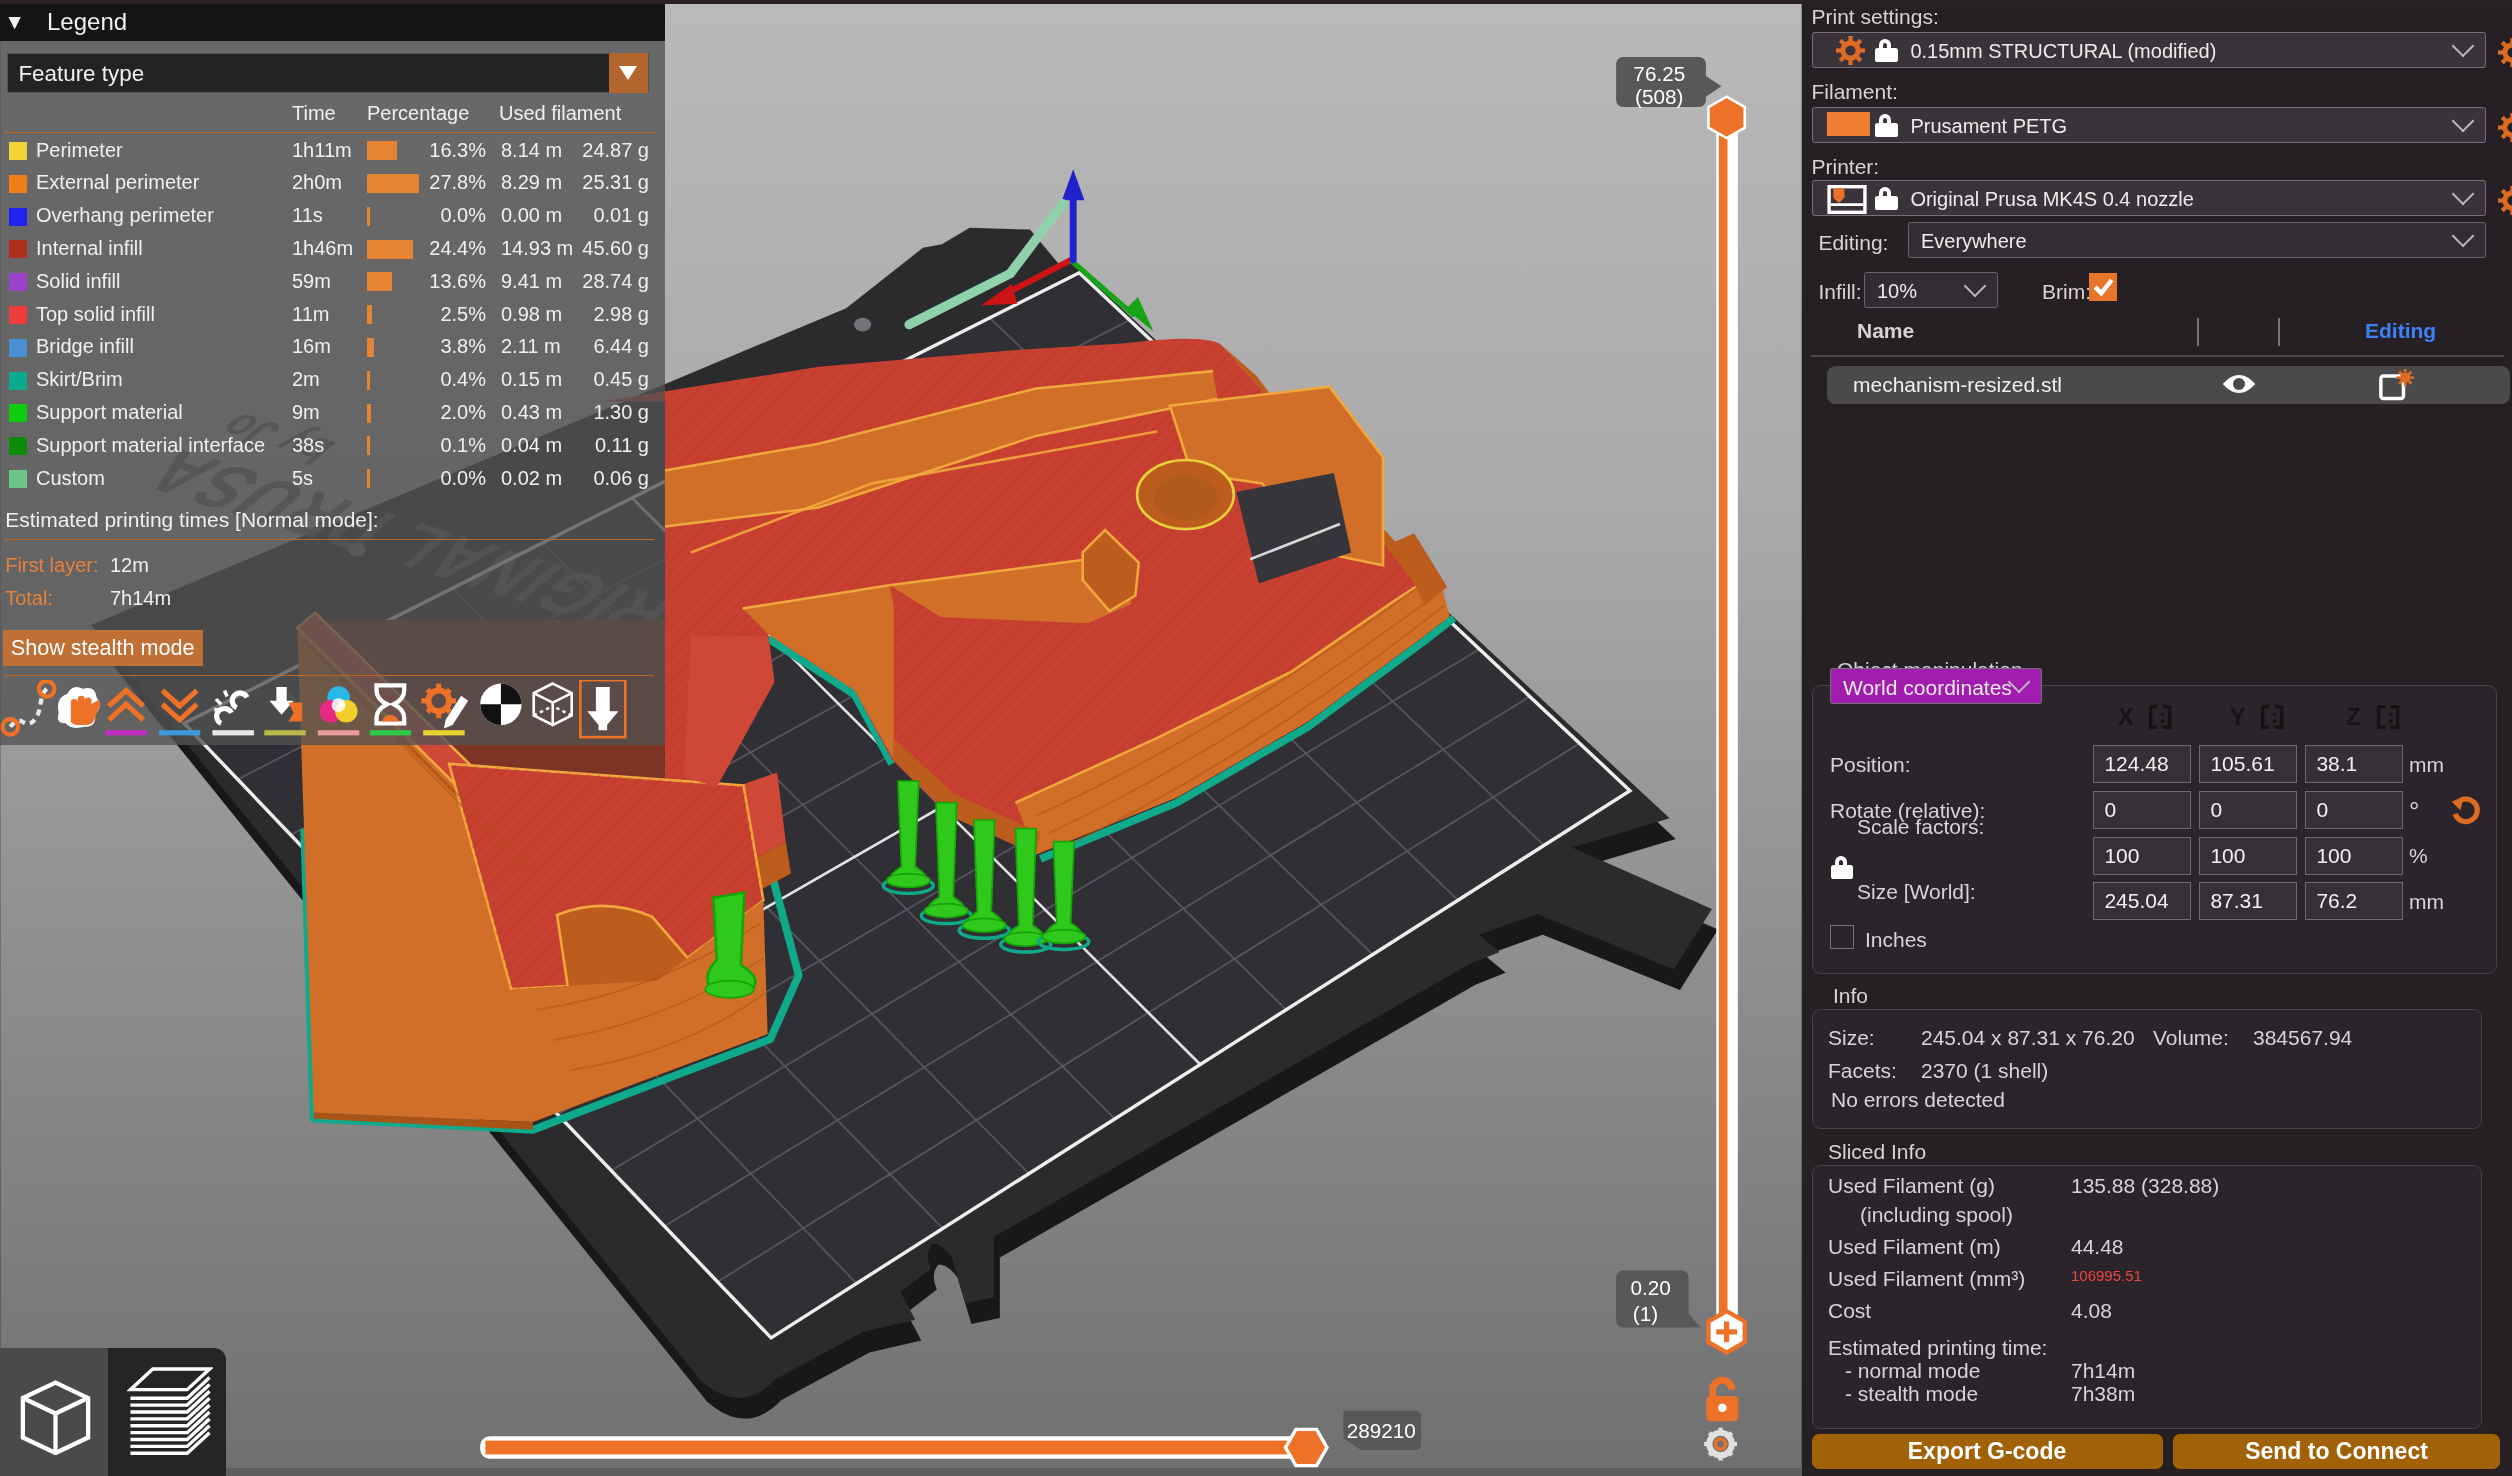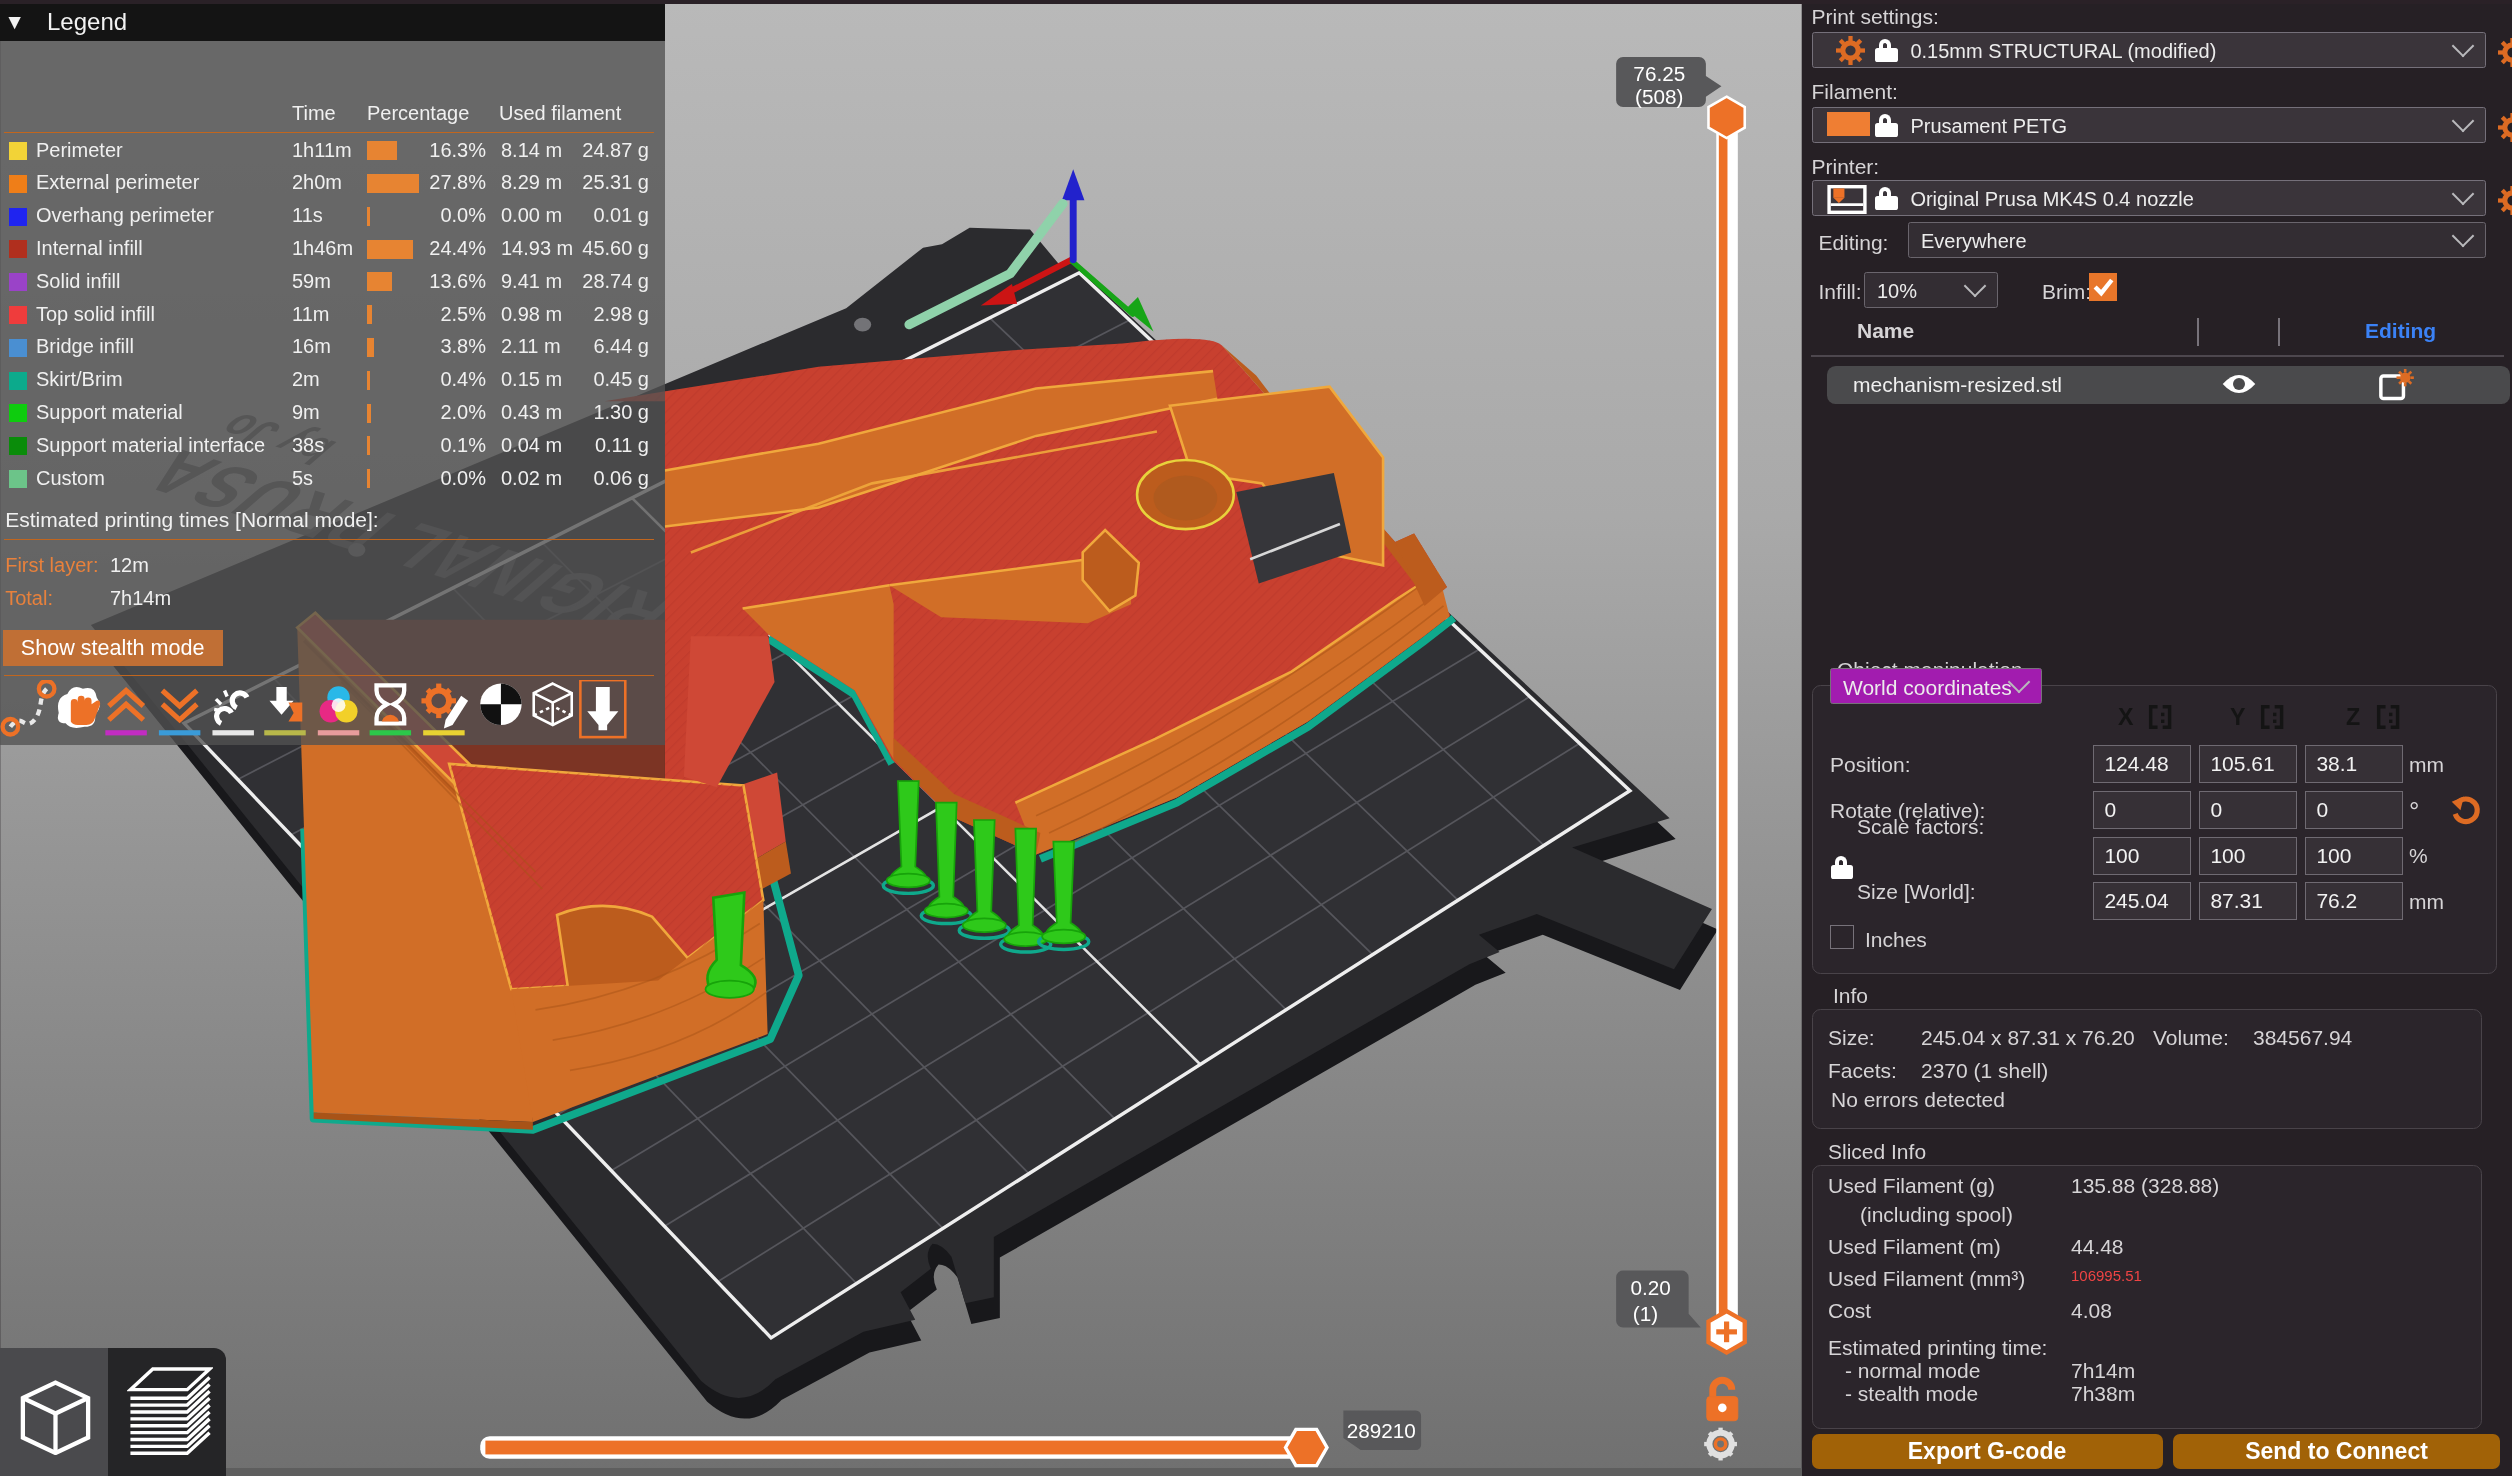--- a/index.html
+++ b/index.html
@@ -12,21 +12,21 @@
 #ft{position:absolute;left:7px;top:12px;width:642px;height:40px;background:#232325;border:0.9px solid #555;
  color:#f0f0f0;font-size:22.4px;line-height:40px;padding-left:10.4px;box-sizing:border-box;}
 #ftbtn{position:absolute;right:0;top:-0.9px;width:39px;height:40px;background:#b4662f;}
 #ftbtn:after{content:"";position:absolute;left:9.5px;top:13px;border-left:9.5px solid transparent;
  border-right:9.5px solid transparent;border-top:14px solid #fff;}
 .lgt{position:absolute;color:#f0f0f0;font-size:20px;white-space:nowrap;}
 .lgo{position:absolute;color:#e8813c;font-size:20px;white-space:nowrap;}
 .sw{position:absolute;left:8.6px;width:18px;height:18px;}
 .bar{position:absolute;left:367px;height:19px;background:#e78432;}
 .sep{position:absolute;left:3.5px;width:650px;height:0;border-top:1.7px solid #c1661e;}
-#stealth{position:absolute;left:2.6px;top:589px;width:220px;height:36px;background:#c06f35;color:#fff;
+#stealth{position:absolute;left:2.6px;top:589px;width:200px;height:36px;background:#c06f35;color:#fff;
  font-size:21.6px;text-align:center;line-height:36px;}
 
 #rp{position:absolute;left:1802px;top:0;width:711px;height:1476px;background:#262025;z-index:10;color:#d6d4d6;}
 .lab{position:absolute;font-size:21px;color:#d6d4d6;white-space:nowrap;}
 .dd{position:absolute;left:10.4px;width:674px;height:36px;background:#3a343a;border:1.7px solid #75707a;
  border-radius:2.6px;box-sizing:border-box;color:#ececec;font-size:20px;}
 .dd .tx{position:absolute;left:97px;top:7px;white-space:nowrap;}
 .chev{position:absolute;right:12px;top:10.4px;width:19px;height:12px;}
 .chev:after{content:"";position:absolute;width:14px;height:14px;border-right:2.6px solid #b9b9bc;
  border-bottom:2.6px solid #b9b9bc;transform:rotate(45deg);top:-5.2px;left:0.9px;}
@@ -209,20 +209,21 @@
         <text x="1600" y="1666" font-size="24" fill="#fff" text-anchor="middle" font-family="Liberation Sans, sans-serif">289210</text>
       </g>
     </svg></div>
 <div id="botstrip"></div>
 <div id="lg">
     <div id="lgh">
       <span style="position:absolute;left:4.3px;top:6px;font-size:21px">▼</span>
       <span style="position:absolute;left:47px;top:3.5px;font-size:24px">Legend</span>
     </div>
     <div id="lgb">
+      <div id="ft">Feature type<div id="ftbtn"></div></div>
       <div class="lgt" style="left:292px;top:61px">Time</div>
       <div class="lgt" style="left:367px;top:61px">Percentage</div>
       <div class="lgt" style="left:499px;top:61px">Used filament</div>
       <div class="sep" style="top:91px"></div>
       <div class="sw" style="top:101px;background:#f2d337"></div>
       <div class="lgt" style="left:36px;top:98px">Perimeter</div>
       <div class="lgt" style="left:292px;top:98px">1h11m</div>
       <div class="bar" style="top:100px;width:30px"></div>
       <div class="lgt" style="left:367px;top:98px;width:119px;text-align:right">16.3%</div>
       <div class="lgt" style="left:501px;top:98px">8.14 m</div>

